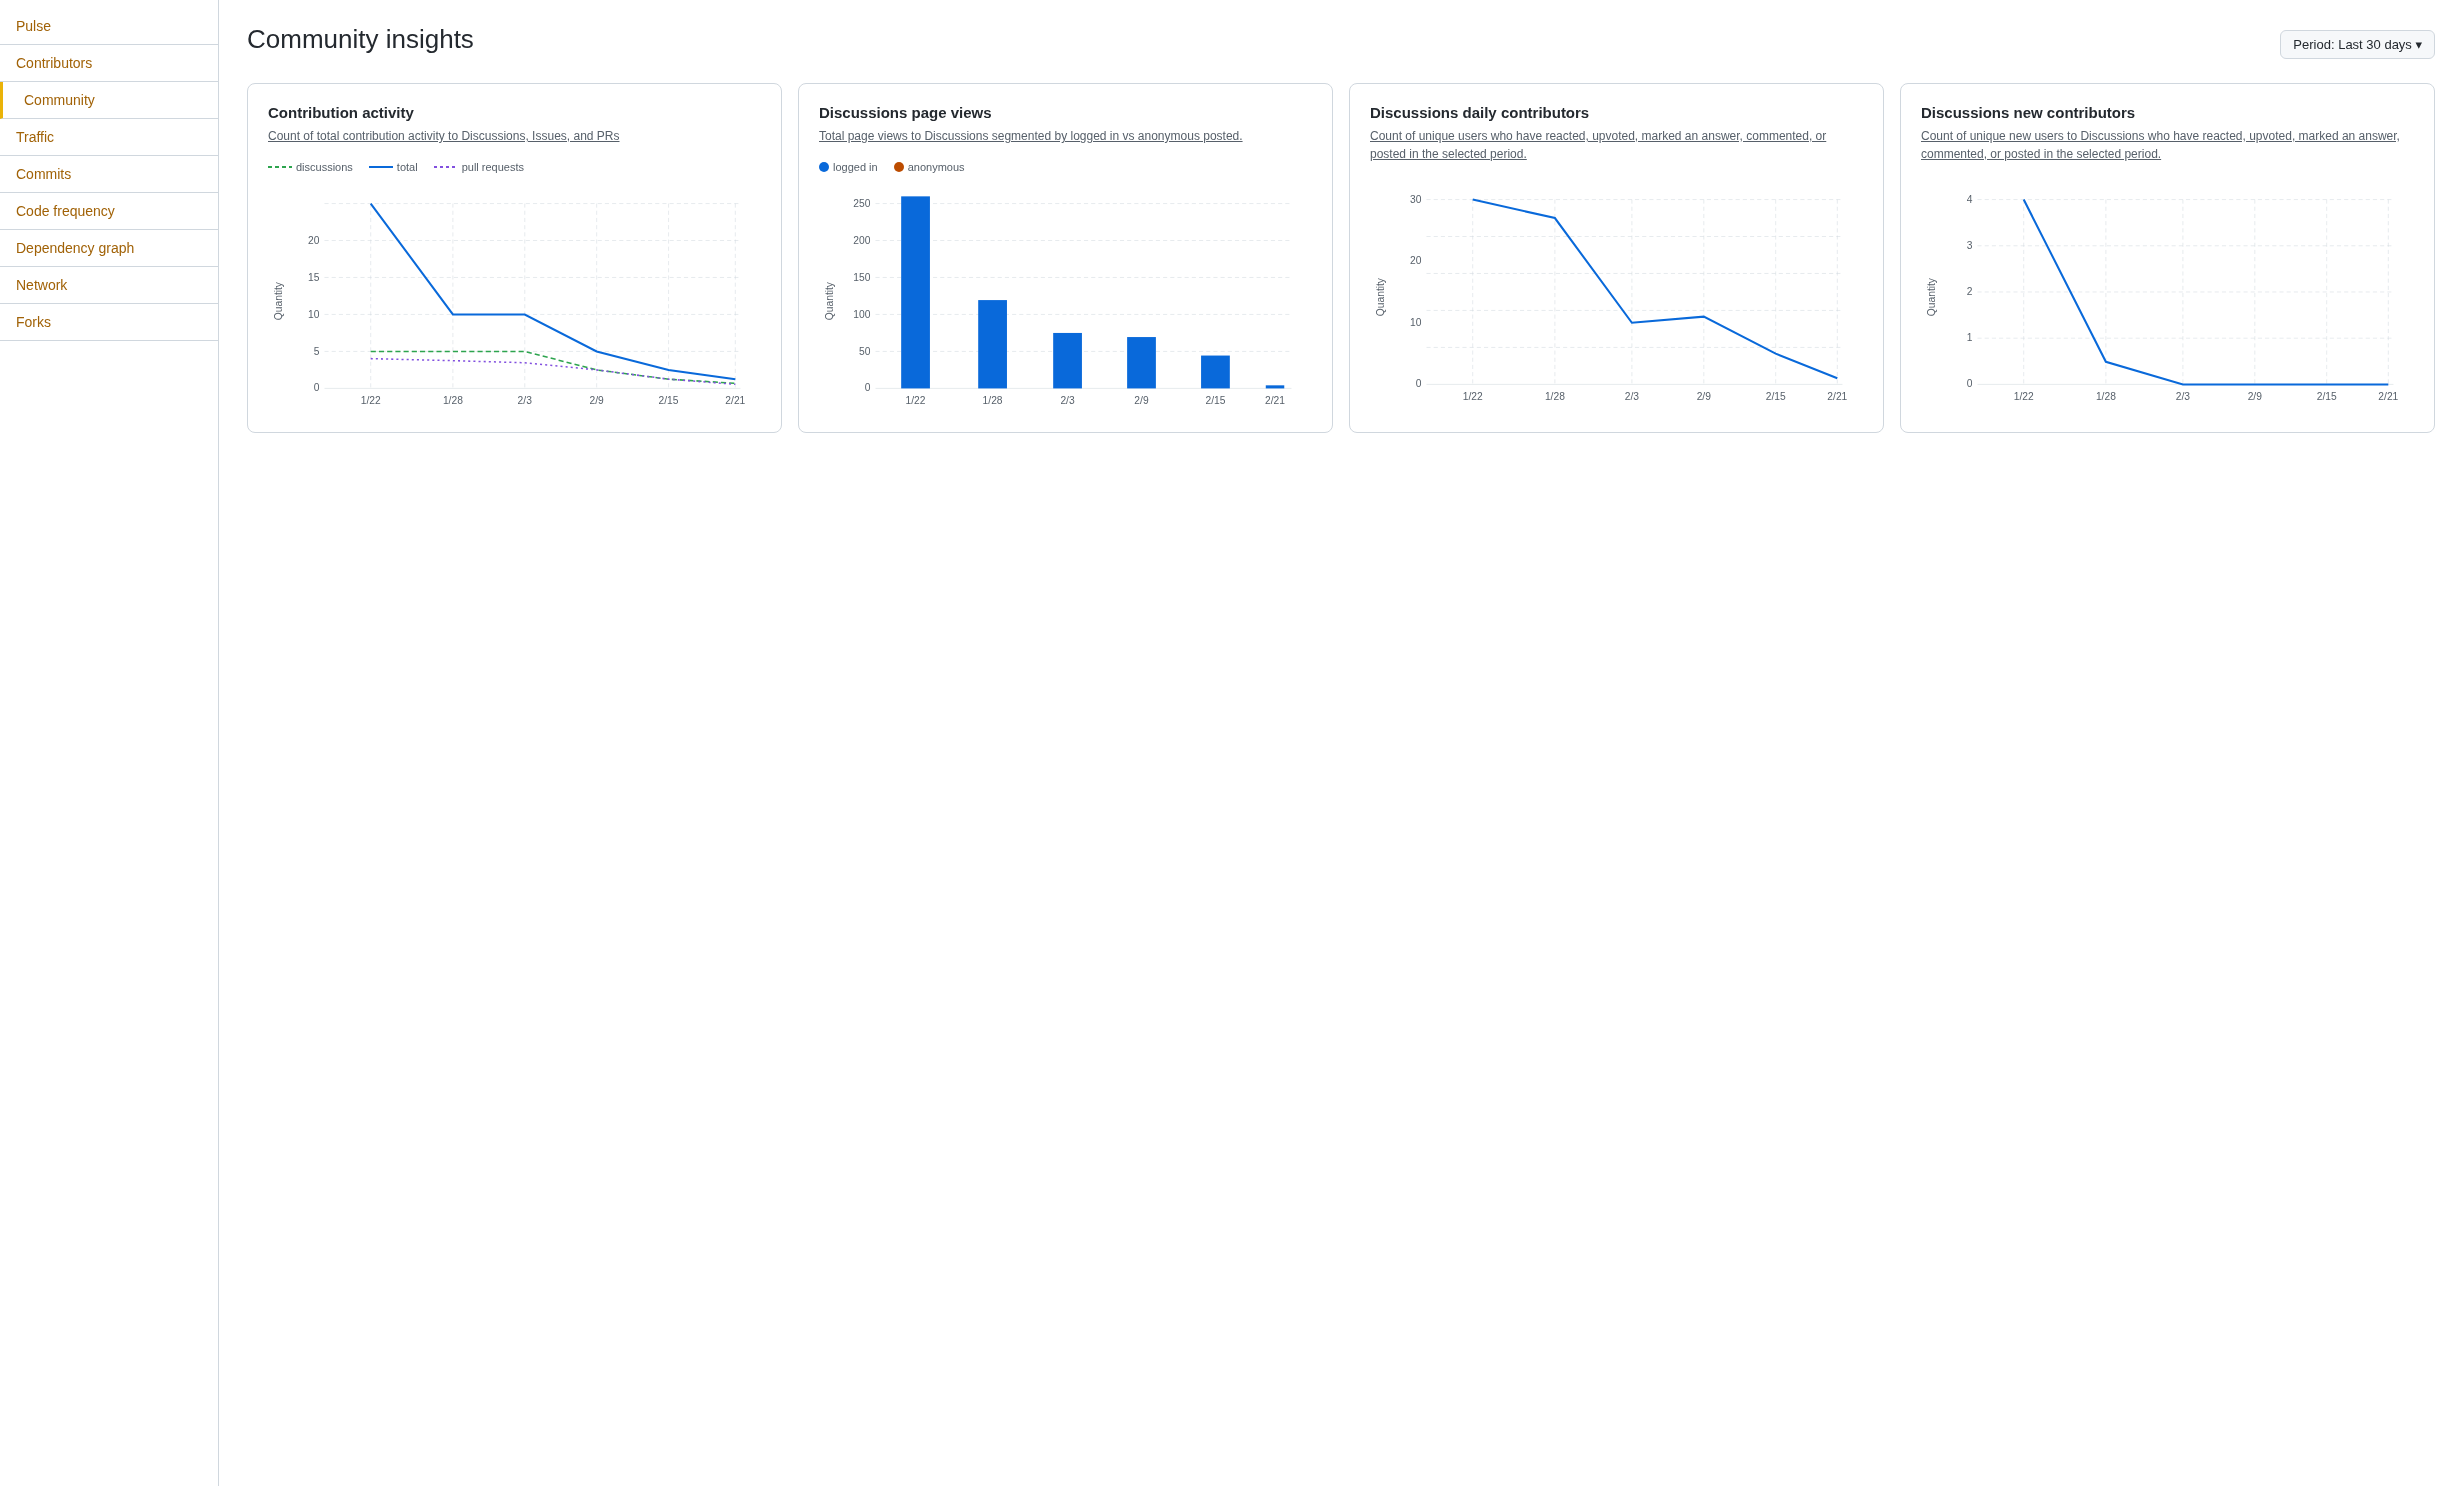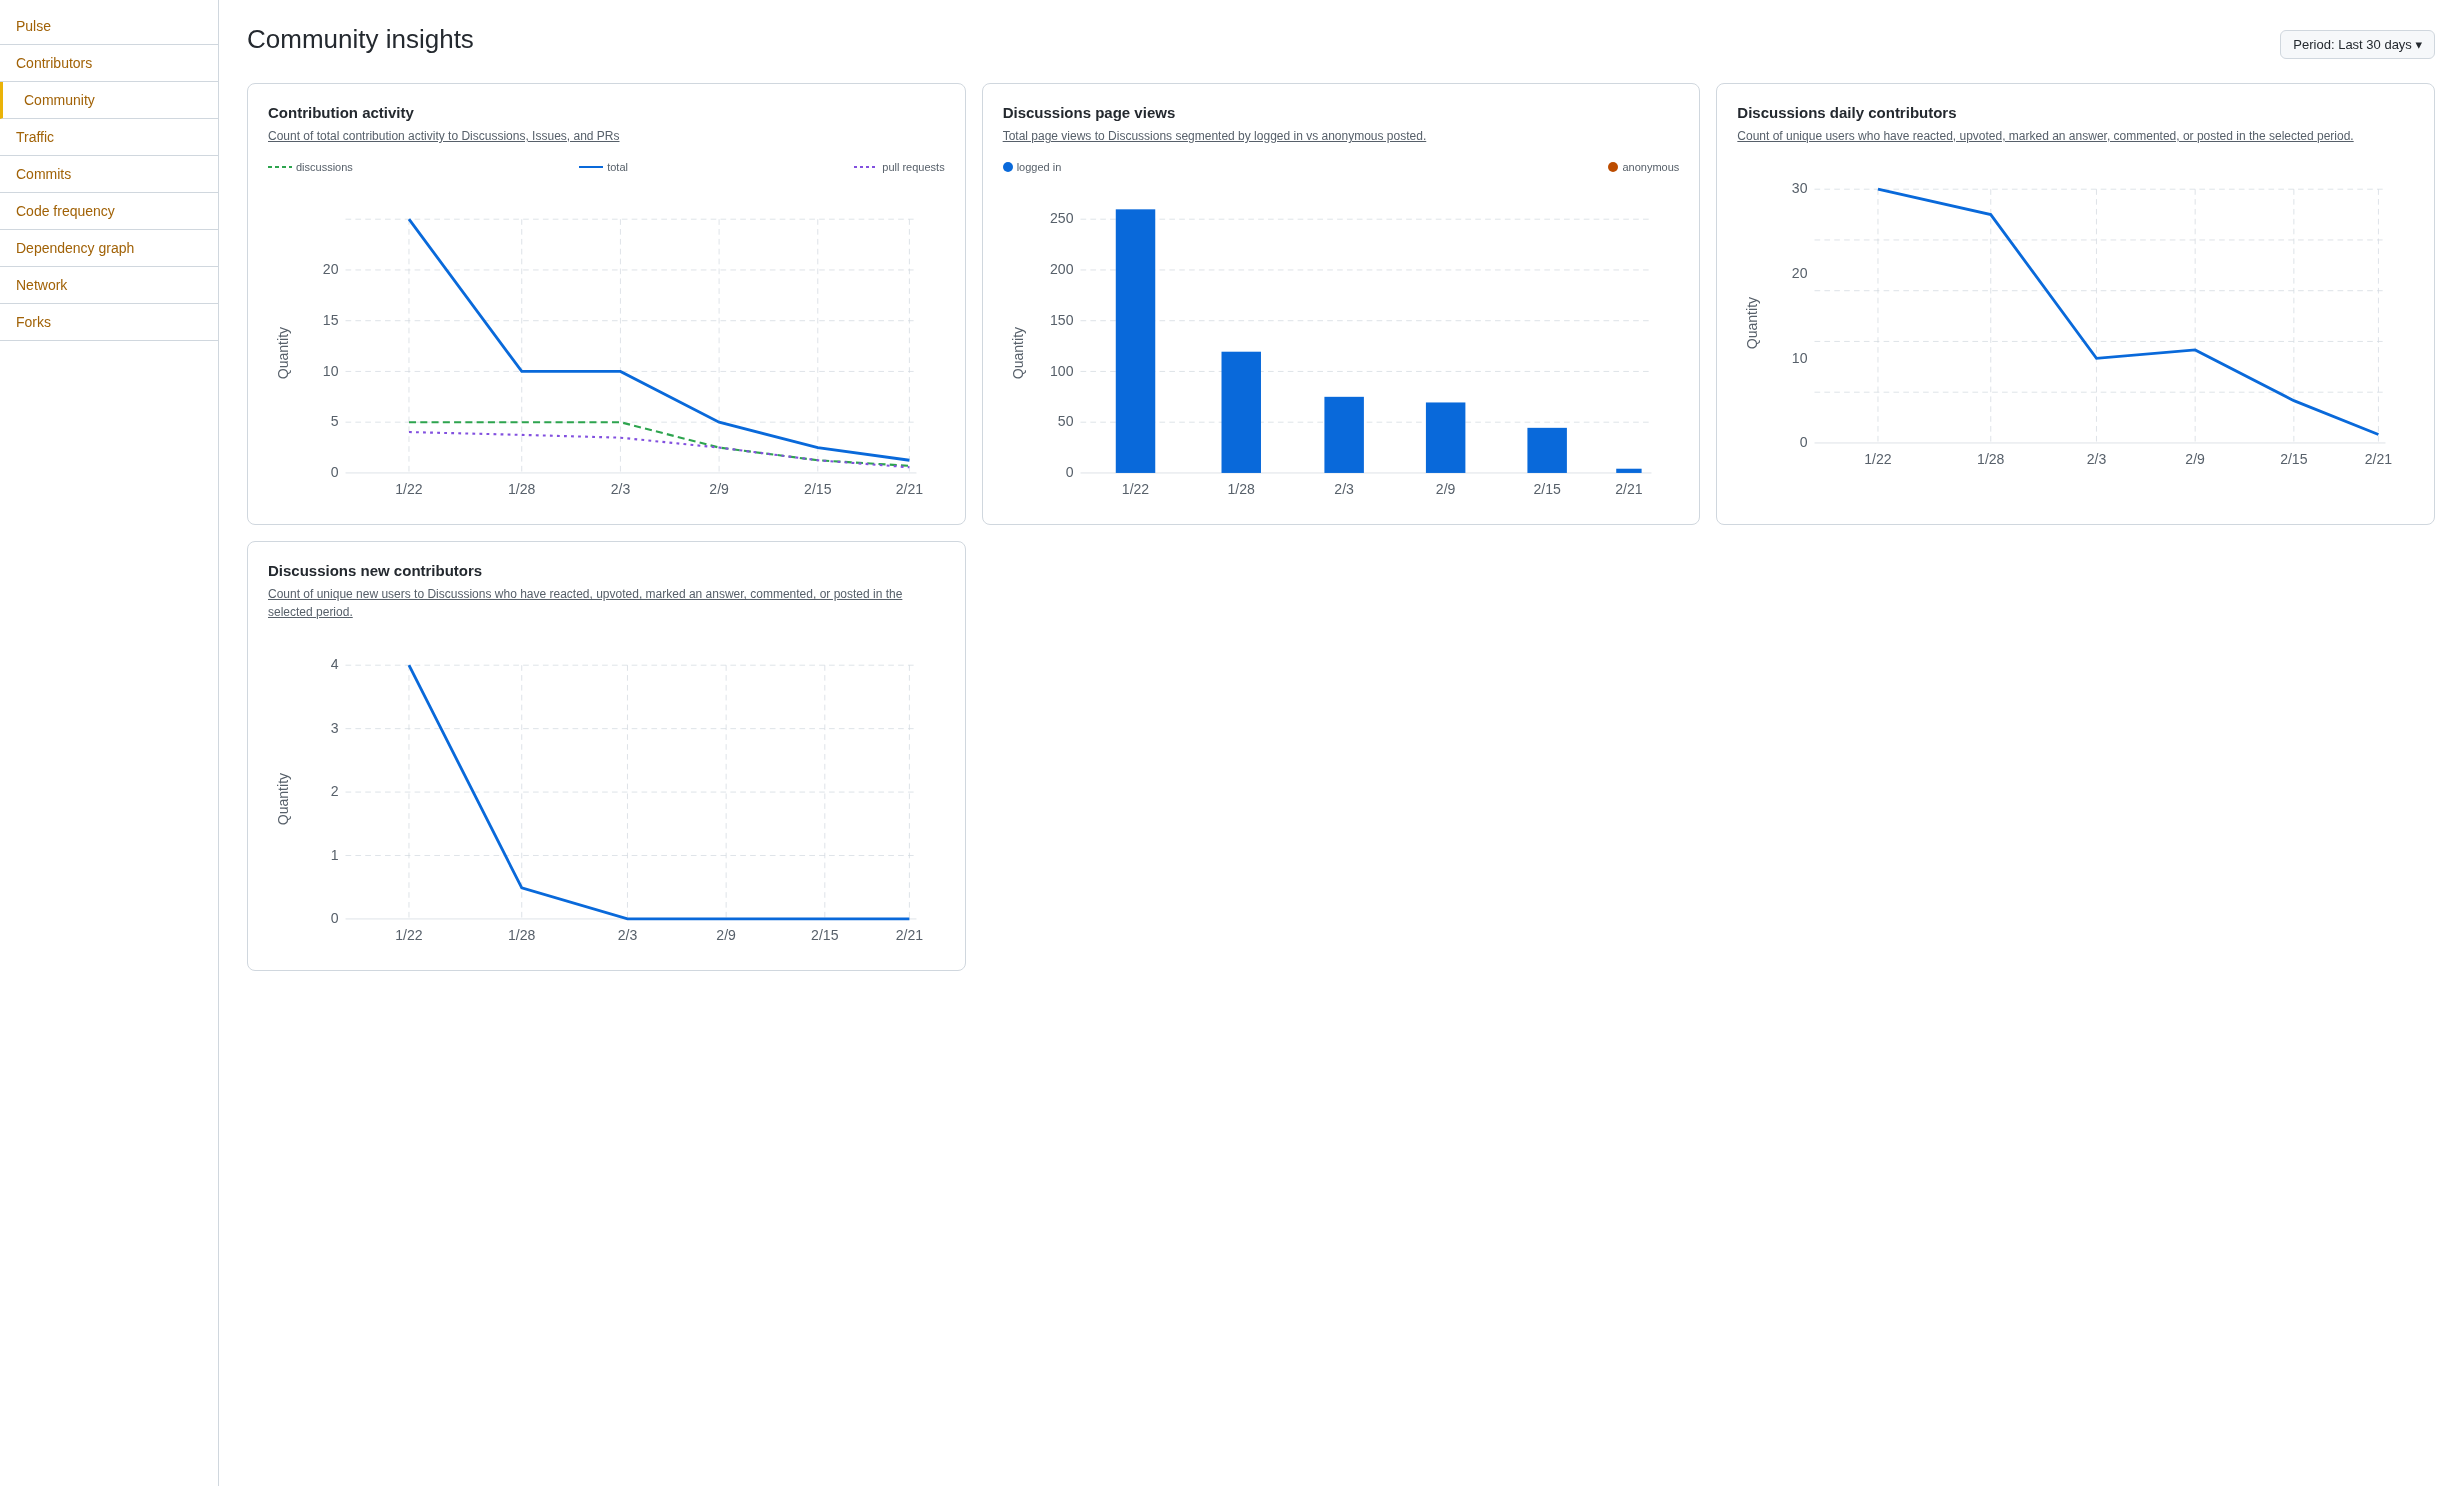--- a/index.html
+++ b/index.html
@@ -54,21 +54,21 @@
       border-radius: 6px;
       cursor: pointer;
       font-size: 13px;
       color: #24292f;
       margin-top: 6px;
     }
 
     
     .cards-grid {
       display: grid;
-      grid-template-columns: 1fr 1fr 1fr;
+      grid-template-columns: 1fr 1fr 1fr 1fr;
       gap: 16px;
     }
     .card {
       border: 1px solid #d0d7de;
       border-radius: 8px;
       padding: 20px;
       background: #fff;
     }
     .card-title {
       font-size: 15px;
@@ -86,24 +86,24 @@
     
     .chart-area {
       width: 100%;
       position: relative;
     }
 
     
     .legend {
       display: flex;
       gap: 16px;
-      margin-bottom: 18px;
+      margin-bottom: 10px;
       font-size: 11px;
       color: #57606a;
-      justify-content: space-between;
+      justify-content: flex-start;
     }
     .legend-item {
       display: flex;
       align-items: center;
       gap: 4px;
     }
     .legend-line {
       width: 24px;
       height: 2px;
       display: inline-block;

